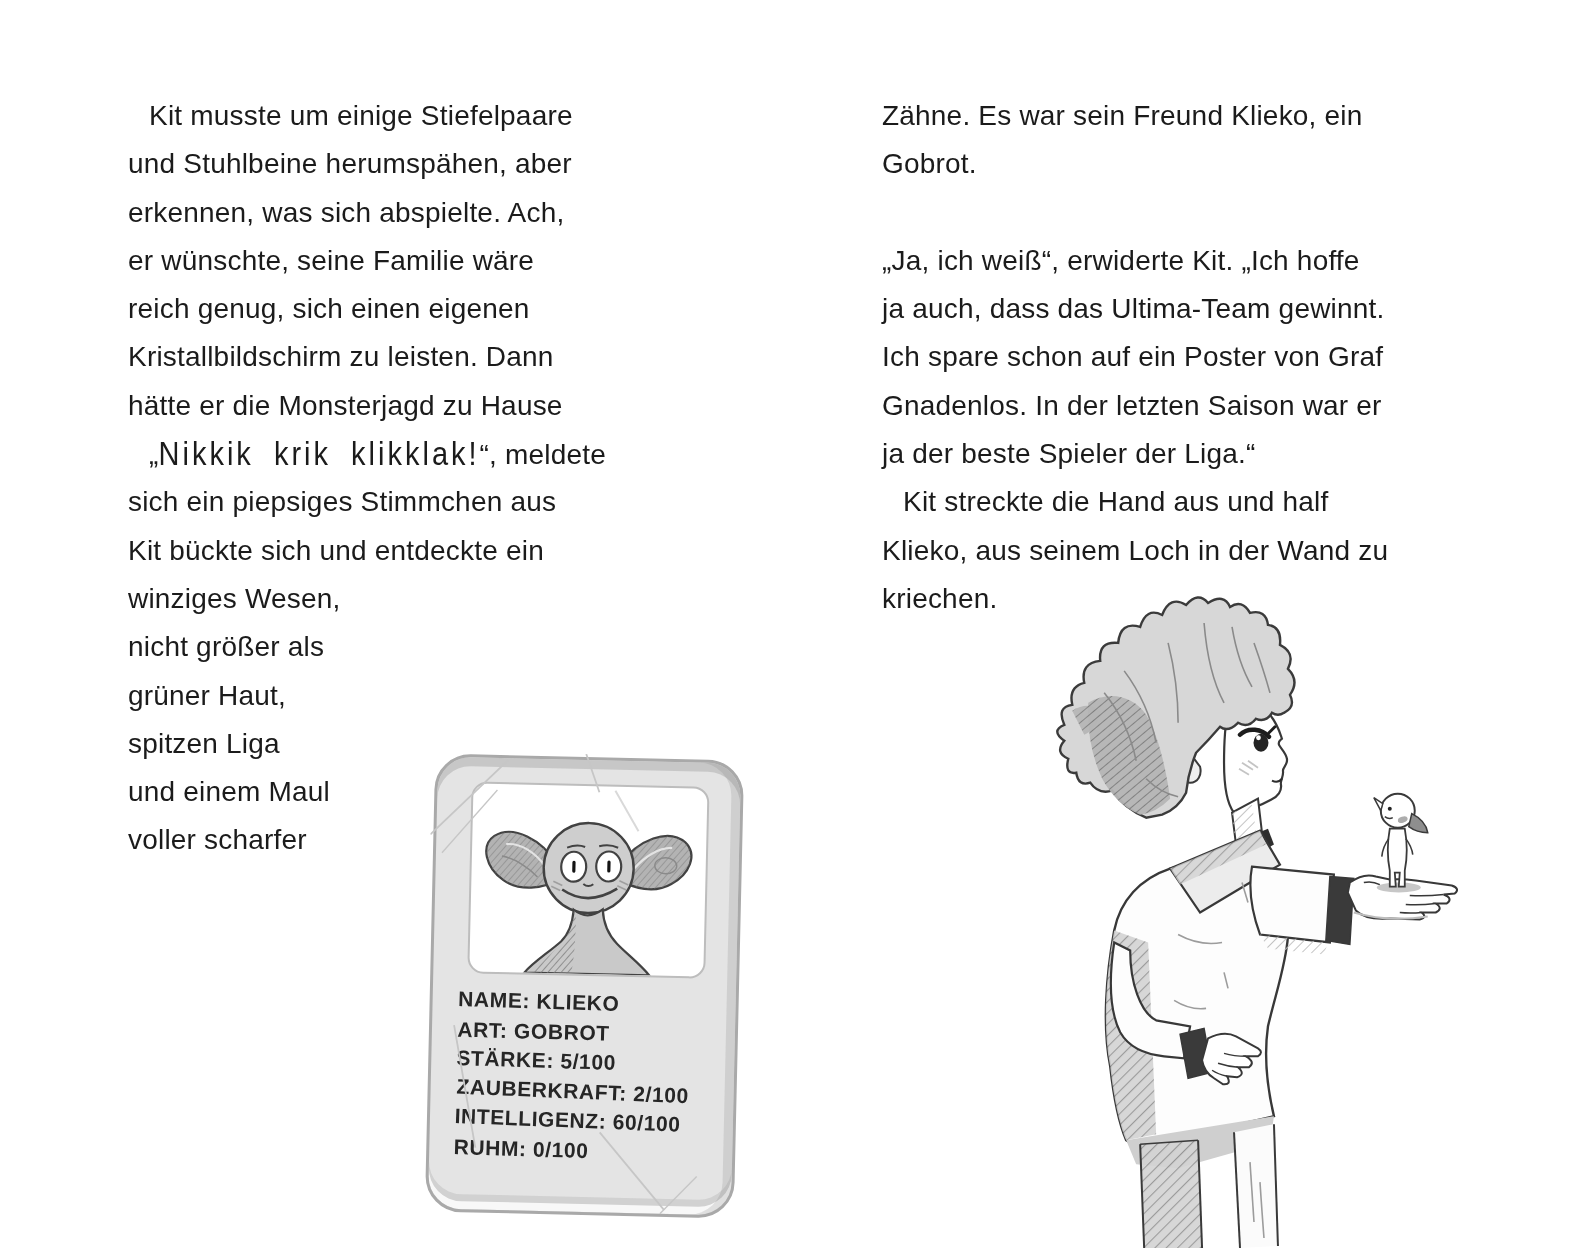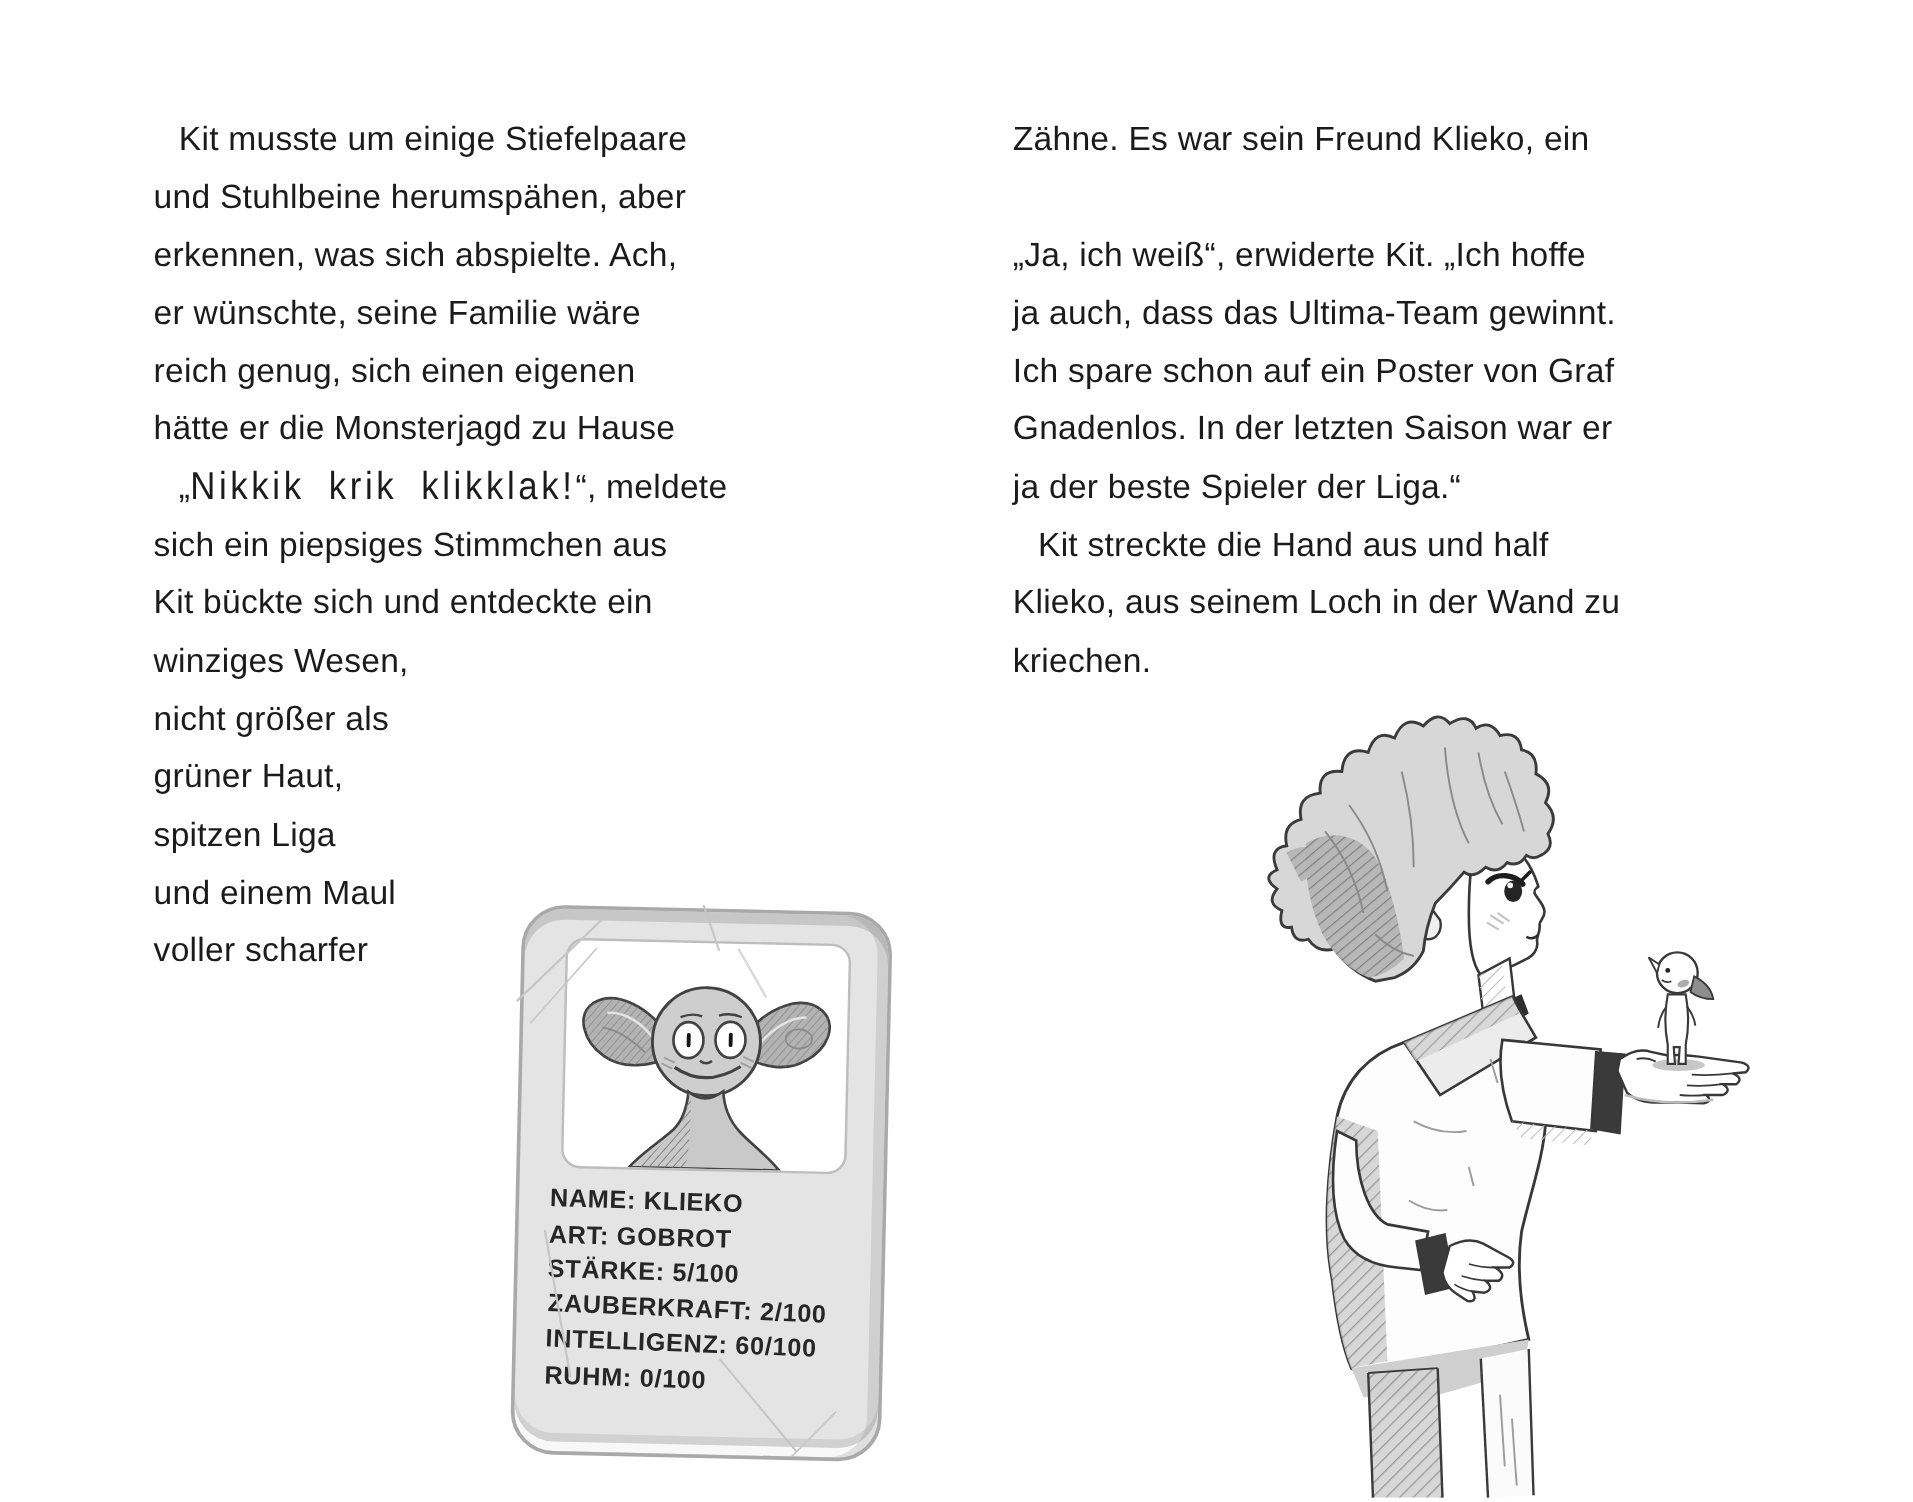--- a/index.html
+++ b/index.html
@@ -2,21 +2,21 @@
 <html><head>
 <meta charset="utf-8">
 <style>
   html,body{margin:0;padding:0;background:#ffffff;}
   .page{
     position:relative;width:1530px;height:1252px;background:#ffffff;overflow:hidden;
     font-family:"Liberation Sans", sans-serif;
   }
   .col{position:absolute;top:92px;}
   #col-left{left:128px;width:548px;}
-  #col-right{left:844px;width:585px;}
+  #col-right{left:882px;width:585px;}
   .tline{
     height:48.3px;line-height:48.3px;font-size:28px;letter-spacing:.2px;
     color:#1b1b1b;white-space:pre;font-weight:400;
   }
   .tline.indent{padding-left:21px;}
   .monster{
     display:inline-block;transform:scaleY(1.12);
     font-size:29px;letter-spacing:3px;word-spacing:9px;font-weight:400;
   }
 
@@ -54,34 +54,36 @@
 <body>
 
 <div class="page">
 
   <div class="col" id="col-left">
       <div class="tline indent">Kit musste um einige Stiefelpaare</div>
       <div class="tline">und Stuhlbeine herumspähen, aber</div>
       <div class="tline">erkennen, was sich abspielte. Ach,</div>
       <div class="tline">er wünschte, seine Familie wäre</div>
       <div class="tline">reich genug, sich einen eigenen</div>
+      <div class="tline">Kristallbildschirm zu leisten. Dann</div>
       <div class="tline">hätte er die Monsterjagd zu Hause</div>
       <div class="tline indent"><span>„</span><span class="monster">Nikkik krik klikklak!</span><span>“, meldete</span></div>
       <div class="tline">sich ein piepsiges Stimmchen aus</div>
       <div class="tline">Kit bückte sich und entdeckte ein</div>
       <div class="tline">winziges Wesen,</div>
       <div class="tline">nicht größer als</div>
       <div class="tline">grüner Haut,</div>
       <div class="tline">spitzen Liga</div>
       <div class="tline">und einem Maul</div>
       <div class="tline">voller scharfer</div>
     </div>
 
   <div class="col" id="col-right">
       <div class="tline">Zähne. Es war sein Freund Klieko, ein</div>
+      <div class="tline">Gobrot.</div>
       <div class="tline">&nbsp;</div>
       <div class="tline">„Ja, ich weiß“, erwiderte Kit. „Ich hoffe</div>
       <div class="tline">ja auch, dass das Ultima-Team gewinnt.</div>
       <div class="tline">Ich spare schon auf ein Poster von Graf</div>
       <div class="tline">Gnadenlos. In der letzten Saison war er</div>
       <div class="tline">ja der beste Spieler der Liga.“</div>
       <div class="tline indent">Kit streckte die Hand aus und half</div>
       <div class="tline">Klieko, aus seinem Loch in der Wand zu</div>
       <div class="tline">kriechen.</div>
     </div>

